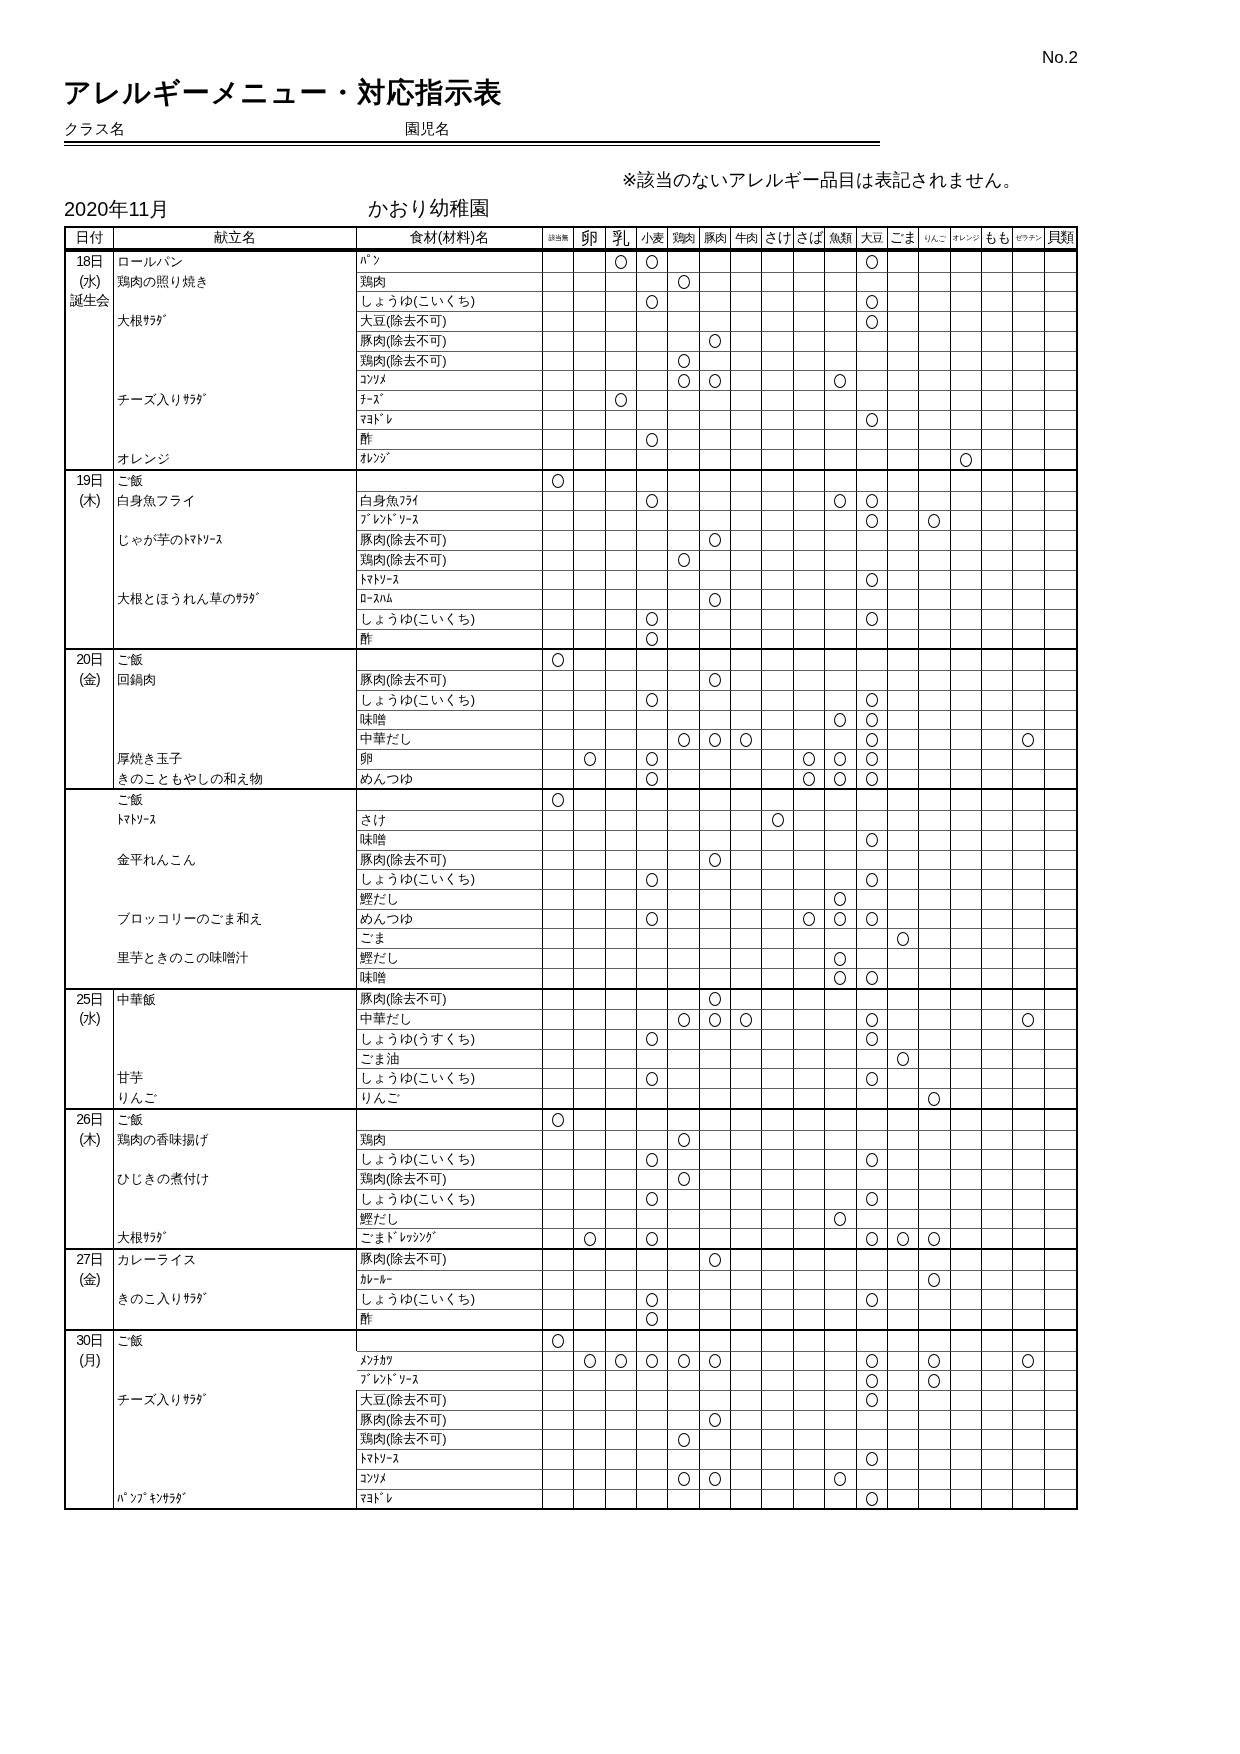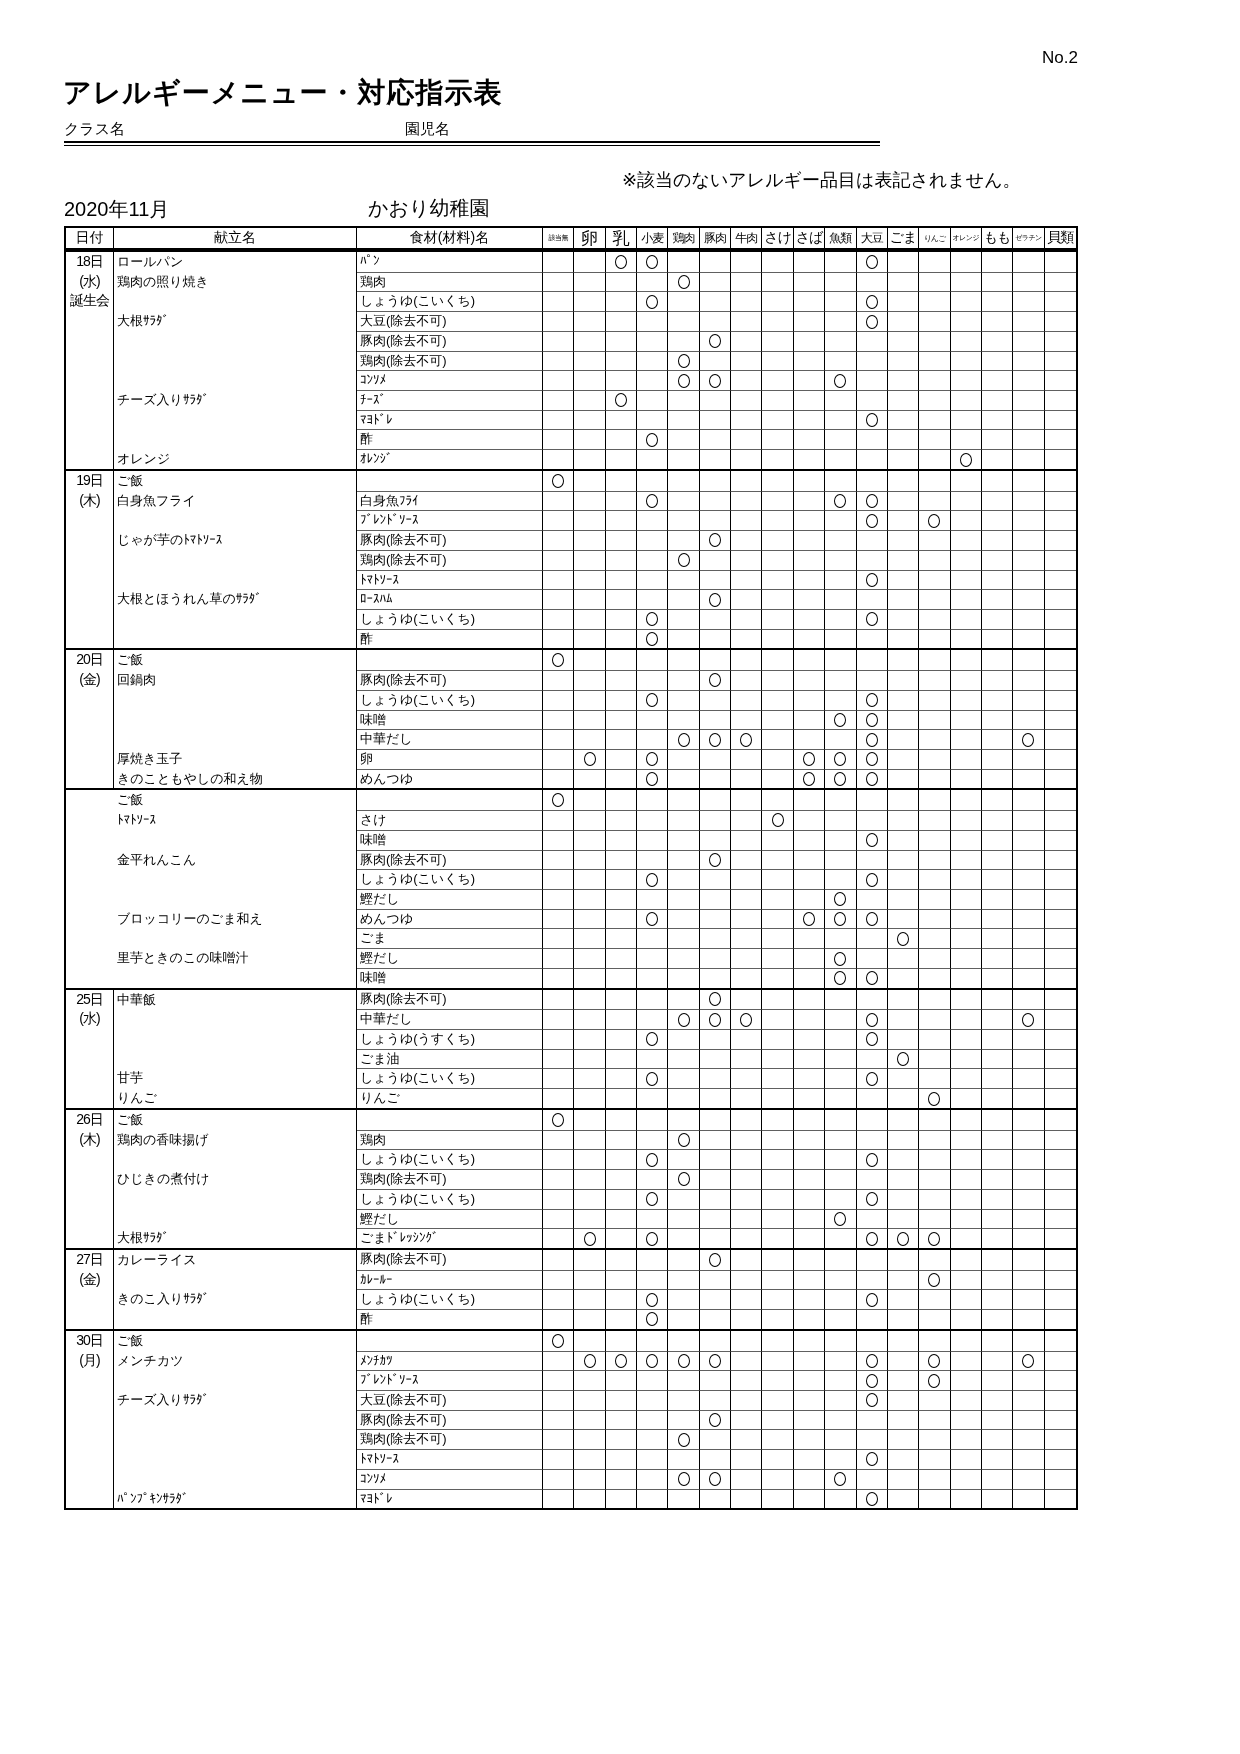--- a/index.html
+++ b/index.html
@@ -1313,21 +1313,20 @@
       <div class="acell rline" style="grid-area: 4 / 18;"></div>
       <div class="acell rline" style="grid-area: 4 / 19;"></div>
       <div class="acell last rline" style="grid-area: 4 / 20;"></div>
     </div>
     <div class="group">
       <div class="datecell" style="grid-row: 1 / span 9;">
         <div>30日</div>
         <div>(月)</div>
       </div>
       <div class="menucell" style="grid-row: 1 / span 1;">ご飯</div>
-      <div class="menucell" style="grid-row: 2 / span 2;">メンチカツ</div>
       <div class="menucell" style="grid-row: 4 / span 5;">チーズ入りｻﾗﾀﾞ</div>
       <div class="menucell" style="grid-row: 9 / span 1;">ﾊﾟﾝﾌﾟｷﾝｻﾗﾀﾞ</div>
       <div class="ingcell" style="grid-row: 1;"></div>
       <div class="acell" style="grid-area: 1 / 4;">
         <span class="mark"></span>
       </div>
       <div class="acell" style="grid-area: 1 / 5;"></div>
       <div class="acell" style="grid-area: 1 / 6;"></div>
       <div class="acell" style="grid-area: 1 / 7;"></div>
       <div class="acell" style="grid-area: 1 / 8;"></div>

